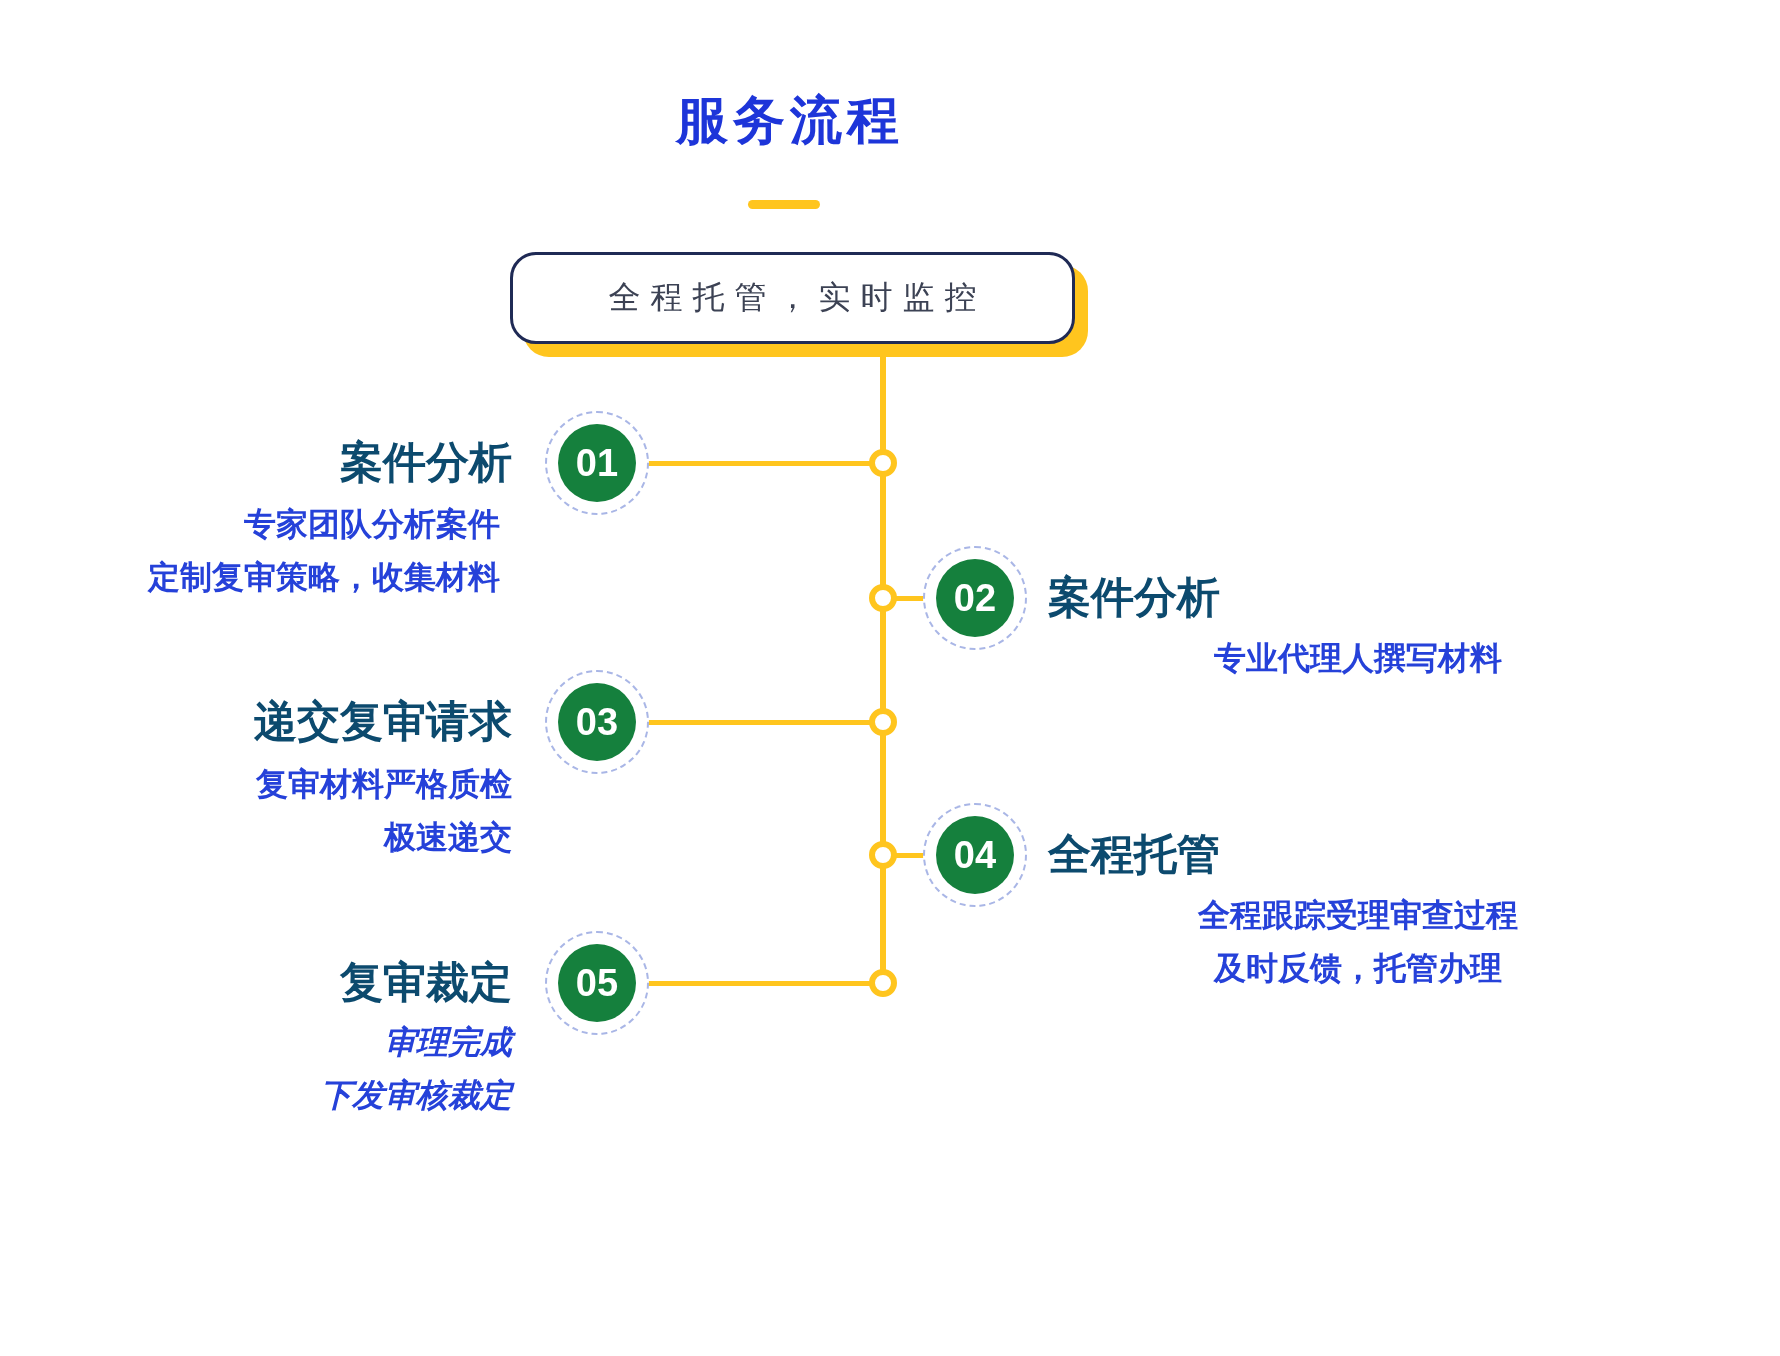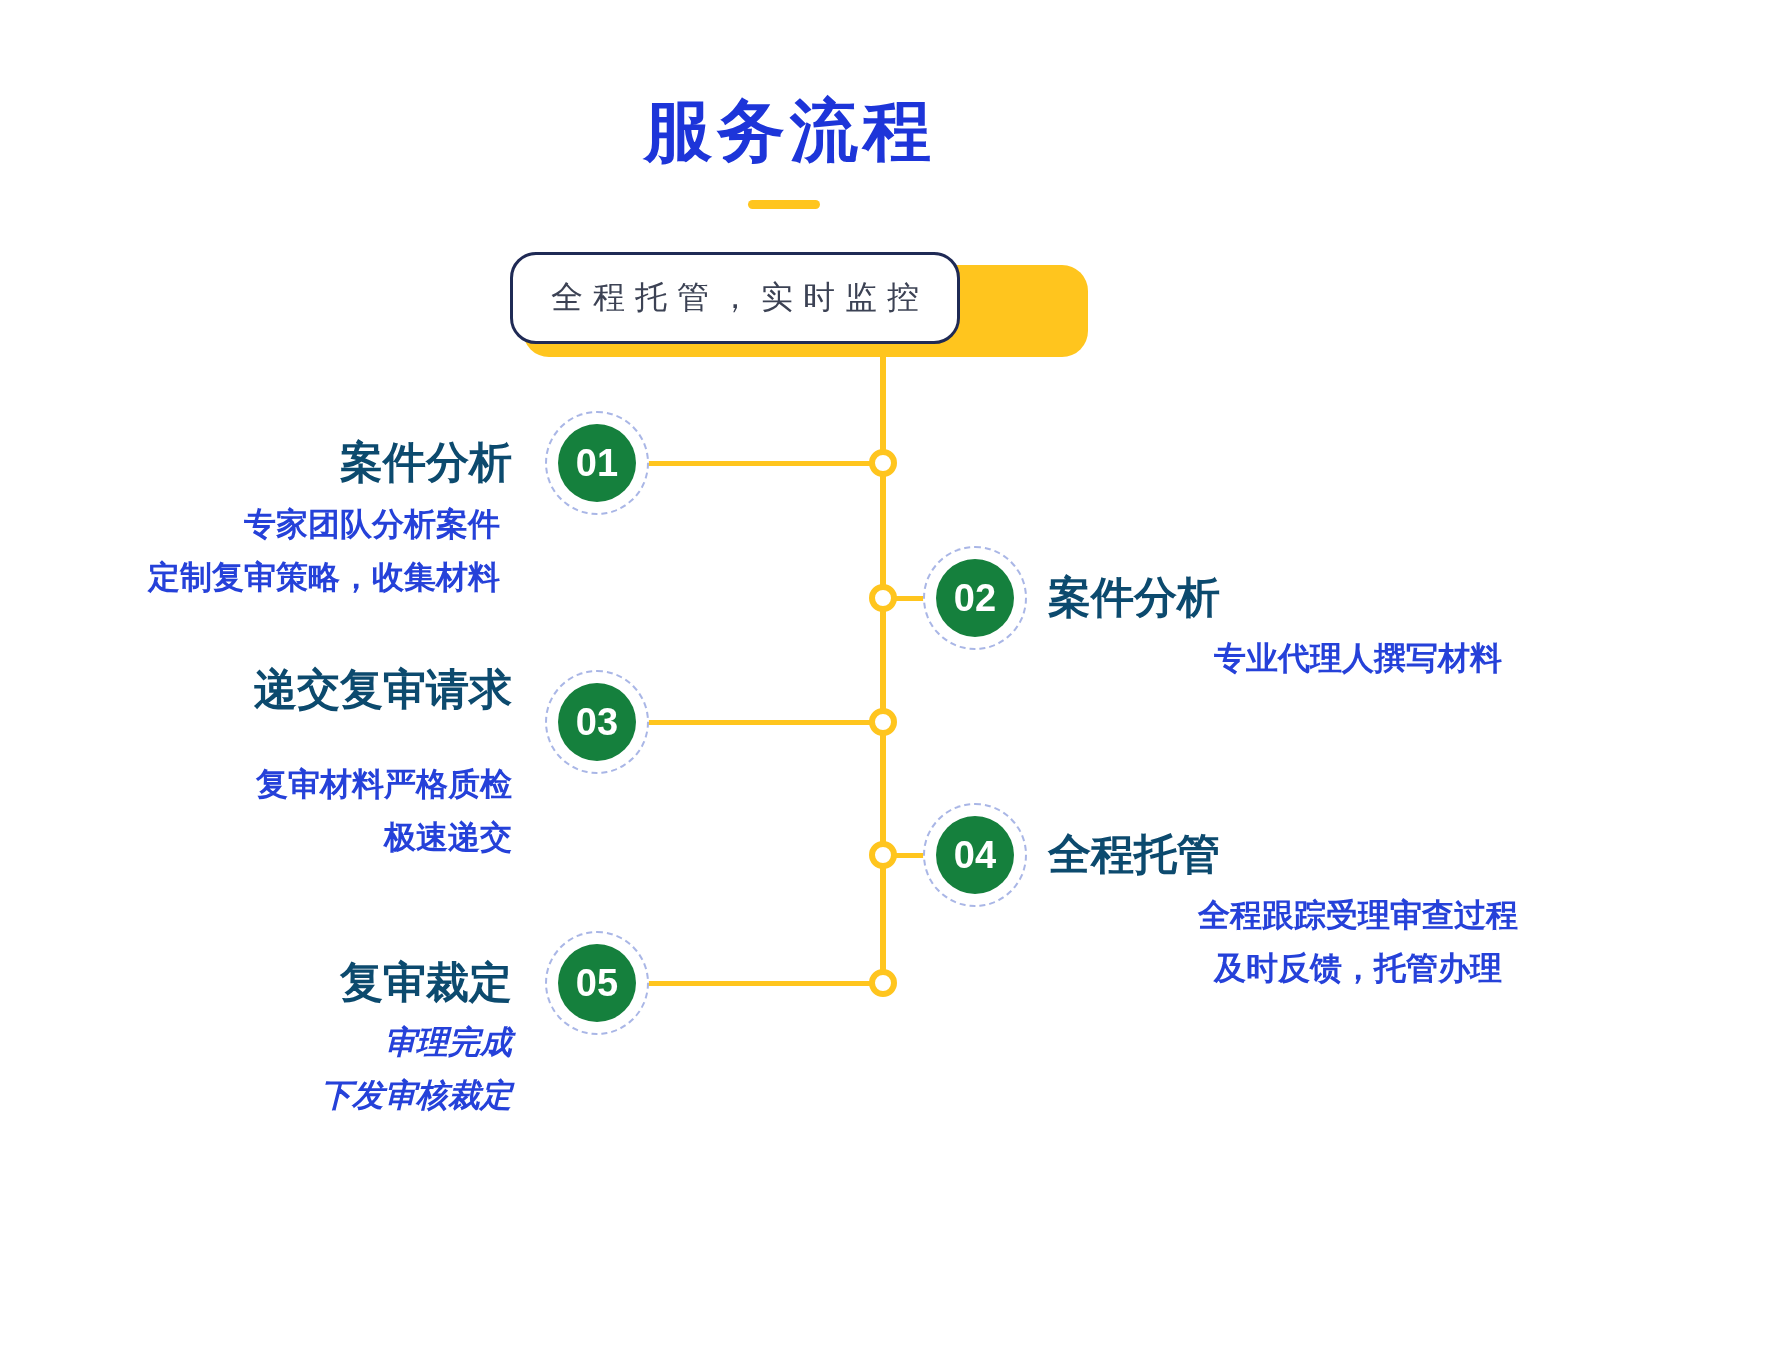--- a/index.html
+++ b/index.html
@@ -2,34 +2,34 @@
 <html><head>
 <meta charset="utf-8">
 <style>
   * { margin:0; padding:0; box-sizing:border-box; }
   html,body { background:#ffffff; }
   body { font-family:"Liberation Sans","DejaVu Sans",sans-serif; }
   .canvas { position:relative; width:1780px; height:1356px; background:#ffffff; overflow:hidden; }
 
   .title {
     position:absolute; left:440px; top:86px; width:700px;
-    text-align:center; font-size:68px; font-weight:800;
+    text-align:center; font-size:52px; font-weight:800;
     letter-spacing:5px; color:#1d35d9;font-family:Liberation Serif, serif;
   }
   .title-underline {
     position:absolute; left:748px; top:200px; width:72px; height:9px;
     border-radius:6px; background:#ffc51e;
   }
 
   .banner-shadow {
     position:absolute; left:523px; top:265px; width:565px; height:92px;
     background:#ffc51e; border-radius:26px; z-index:1;
   }
   .banner-box {
-    position:absolute; left:510px; top:252px; width:450px; height:92px;
+    position:absolute; left:510px; top:252px; width:565px; height:92px;
     background:#ffffff; border:3px solid #1f2a55; border-radius:26px;
     display:flex; align-items:center; justify-content:center; z-index:2;
   }
   .banner-text {
     font-size:32px; color:#3c4254; letter-spacing:10px; font-weight:500;
     white-space:nowrap; padding-left:10px;
   }
 
   .timeline {
     position:absolute; left:880px; top:344px; width:6px; height:641px;
@@ -90,21 +90,21 @@
   
   .p1 { left:558px; top:424px; }
   .p2 { left:936px; top:559px; }
   .p3 { left:558px; top:683px; }
   .p4 { left:936px; top:816px; }
   .p5 { left:558px; top:944px; }
 
   
   .t1 { left:100px;  top:434px; width:412px; }
   .t2 { left:1048px; top:569px; width:560px; }
-  .t3 { left:100px;  top:661px; width:412px; }
+  .t3 { left:100px;  top:693px; width:412px; }
   .t4 { left:1048px; top:826px; width:560px; }
   .t5 { left:100px;  top:954px; width:412px; }
 
   
   .d1 { left:28px;   top:498px;  width:472px; }
   .d2 { left:1048px; top:632px;  width:620px; }
   .d3 { left:40px;   top:758px;  width:472px; }
   .d4 { left:1048px; top:889px;  width:620px; }
   .d5 { left:40px;   top:1016px; width:472px;font-style:italic; }
 </style>

